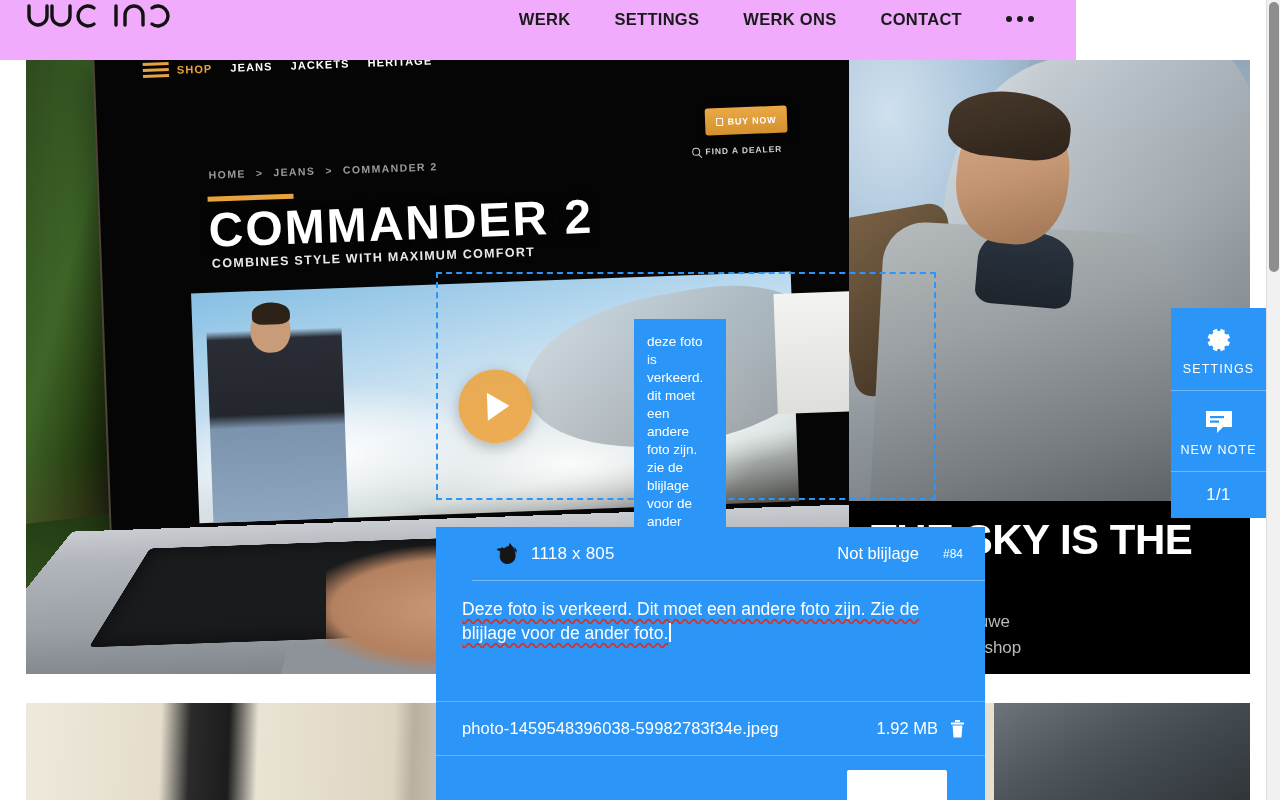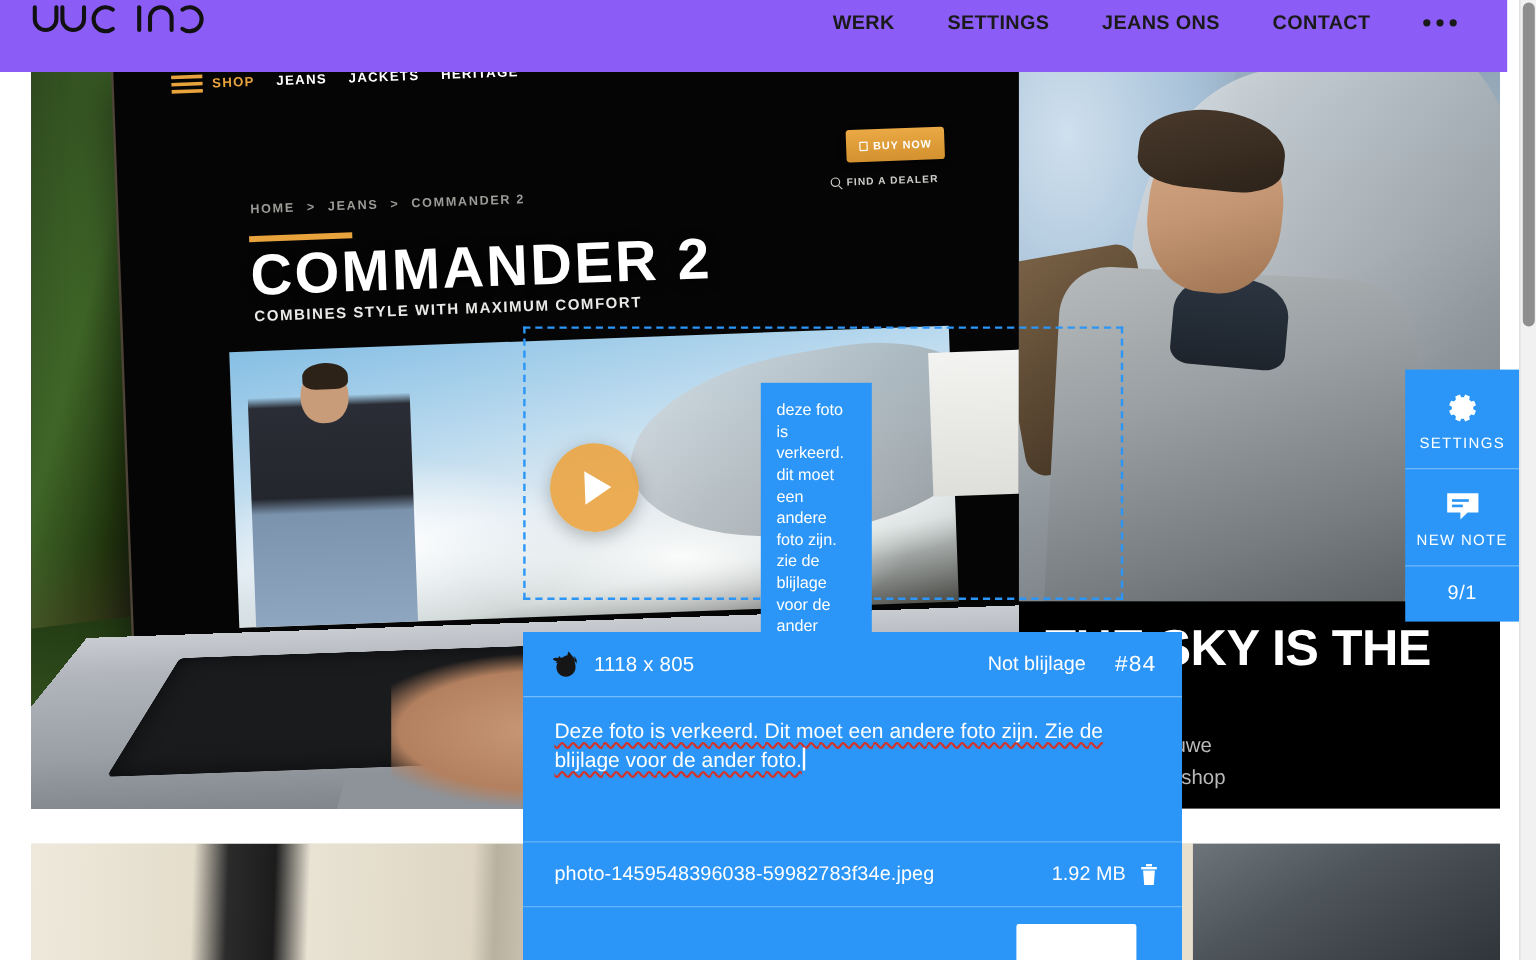--- a/index.html
+++ b/index.html
@@ -17,23 +17,23 @@
     width: 1280px;
     height: 800px;
     overflow: hidden;
     background: #fff;
   }
 
   
   .site-header {
     position: absolute;
     top: 0; left: 0;
-    width: 1256px;
+    width: 1076px;
     height: 60px;
-    background: #8b5cf6;
+    background: #f0abfc;
     z-index: 10;
   }
 
   .logo {
     position: absolute;
     left: 24px;
     top: 0px;
     width: 160px;
     height: 36px;
   }
@@ -488,39 +488,40 @@
     color: #ffffff;
     overflow: hidden;
   }
   .cp-header {
     position: relative;
     height: 54px;
     border-bottom: 1px solid rgba(255,255,255,.35);
     display: flex;
     align-items: center;
     padding: 0 22px 0 23px;
+    margin-left: 36px;
   }
   .browser-icon {
     width: 24px; height: 24px;
     flex: 0 0 24px;
     margin-right: 12px;
   }
   .cp-dims {
     font-size: 17px;
     letter-spacing: .2px;
   }
   .cp-right {
     margin-left: auto;
     display: flex;
     align-items: center;
     gap: 24px;
     font-size: 16.5px;
   }
   .cp-assignee { cursor: pointer; }
-  .cp-id { font-size: 19px; font-family: Liberation Mono, monospace; }
+  .cp-id { font-size: 12px; }
 
   .cp-textarea {
     position: relative;
     height: 120px;
     padding: 16px 22px 0 26px;
   }
   .cp-text {
     font-size: 17.5px;
     line-height: 24px;
     color: #ffffff;
@@ -630,21 +631,21 @@
           <path d="M92 6 V25"></path>
           <path d="M101 25 V15 a9 9 0 0 1 18 0 V25"></path>
           <path d="M128 8 a10 10 0 1 1 0 16"></path>
         </g>
       </svg>
     </div>
 
     <nav class="site-nav">
       <div class="nav-item">WERK</div>
       <div class="nav-item">SETTINGS</div>
-      <div class="nav-item">JEANS ONS</div>
+      <div class="nav-item">WERK ONS</div>
       <div class="nav-item">CONTACT</div>
       <div class="nav-more">
         <span class="dot"></span>
         <span class="dot"></span>
         <span class="dot"></span>
       </div>
     </nav>
   </div>
 
   <div class="page-body">
@@ -794,19 +795,19 @@
 
     <div class="rail-btn">
       <svg class="rail-icon" width="30" height="26" viewBox="0 0 30 26" aria-hidden="true">
         <path d="M2 2h26v16h-9l-6 6v-6H2z" fill="#ffffff"></path>
         <rect x="6" y="7" width="14" height="2.2" fill="#2b96f7"></rect>
         <rect x="6" y="11.5" width="9" height="2.2" fill="#2b96f7"></rect>
       </svg>
       <div class="rail-label">NEW NOTE</div>
     </div>
 
-    <div class="rail-count">9/1</div>
+    <div class="rail-count">1/1</div>
   </div>
 
   <div class="scrollbar">
     <div class="scroll-thumb"></div>
   </div>
 </div>
 
 </body></html>

